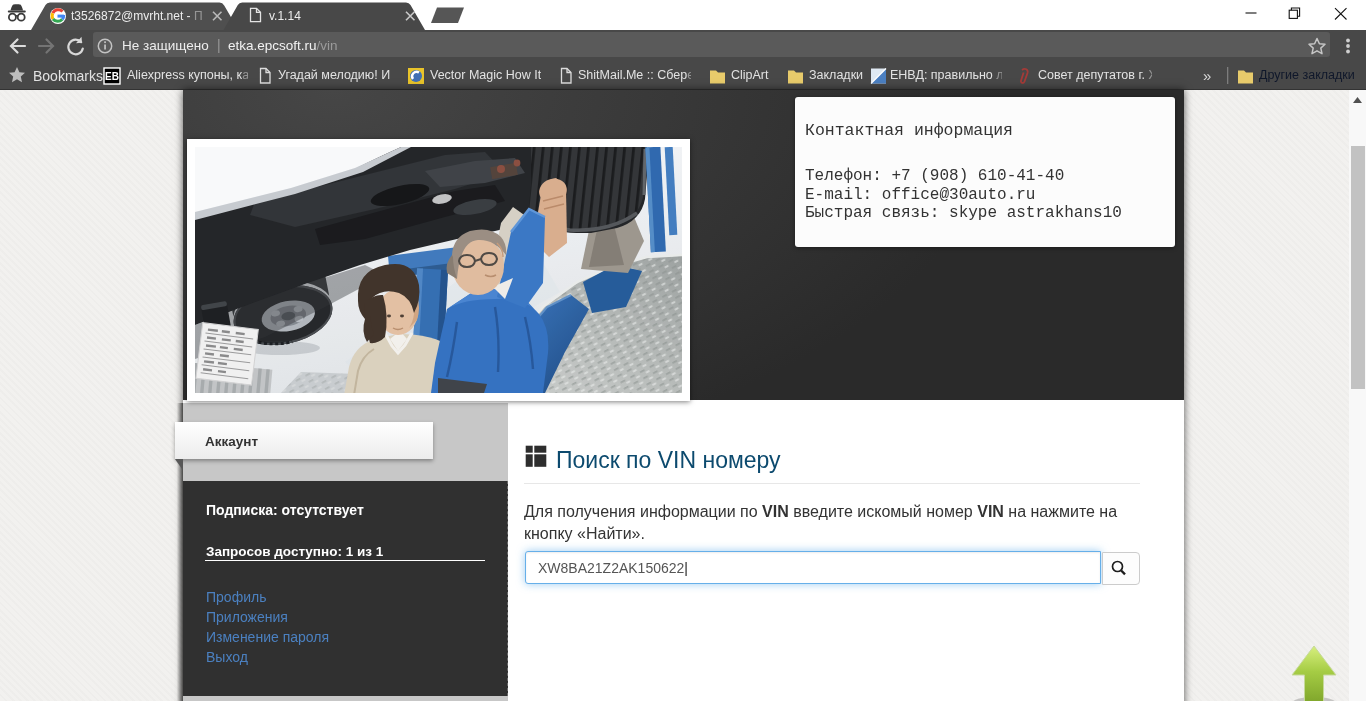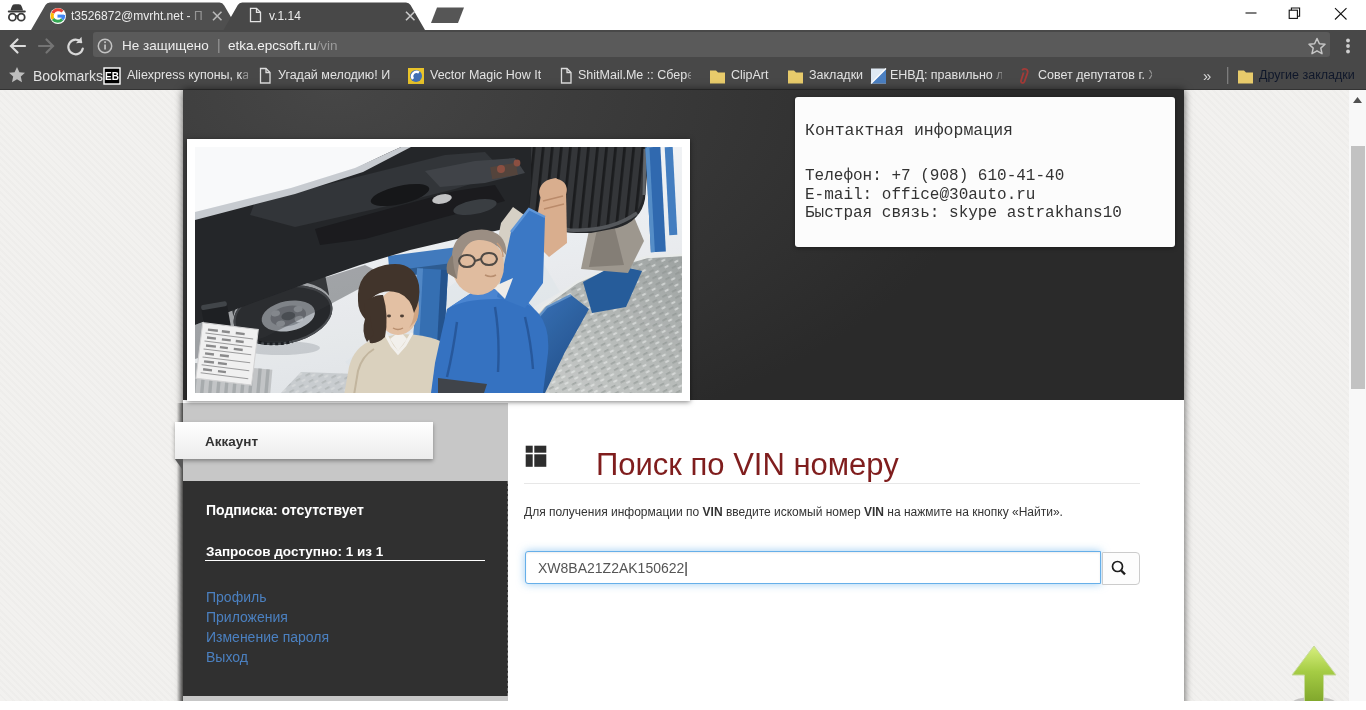--- a/index.html
+++ b/index.html
@@ -349,23 +349,23 @@
 </svg>
 
 <svg class="abs" style="left:524px;top:444px;" width="24" height="24" viewBox="0 0 24 24">
   <g fill="#2d2d2d">
     <rect x="1.7" y="1.7" width="7" height="7"></rect>
     <rect x="10.3" y="1.7" width="12" height="7"></rect>
     <rect x="1.7" y="10.3" width="7" height="12.5"></rect>
     <rect x="10.3" y="10.3" width="12" height="12.5"></rect>
   </g>
 </svg>
-<div class="abs" style="left:556px;top:447px;font-size:31px;color:#7f1d1d;margin-left:40px;">Поиск по VIN номеру</div>
+<div class="abs" style="left:556px;top:447px;font-size:23px;color:#0c4a6e;">Поиск по VIN номеру</div>
 <div class="abs" style="left:524px;top:483px;width:616px;height:1px;background:#e7e7e7;"></div>
-<div class="abs" style="left:524px;top:501px;width:600px;font-size:12px;line-height:22px;color:#333;">Для получения информации по <b>VIN</b> введите искомый номер <b>VIN</b> на нажмите на кнопку «Найти».</div>
+<div class="abs" style="left:524px;top:501px;width:600px;font-size:16px;line-height:22px;color:#333;">Для получения информации по <b>VIN</b> введите искомый номер <b>VIN</b> на нажмите на кнопку «Найти».</div>
 <div class="abs" style="left:525px;top:551px;width:576px;height:33px;background:#fff;border:1px solid #66afe9;border-radius:3px 0 0 3px;box-shadow:0 0 9px rgba(102,175,233,0.65), inset 0 1px 2px rgba(0,0,0,0.08);"></div>
 <div class="abs" style="left:538px;top:560px;font-size:14px;color:#555;">XW8BA21Z2AK150622<span style="font-weight:100;color:#222;">|</span></div>
 <div class="abs" style="left:1101.5px;top:552px;width:38px;height:33px;background:#fdfdfd;border:1px solid #ccc;border-radius:0 4px 4px 0;"></div>
 <svg class="abs" style="left:1107px;top:558px;" width="24" height="22" viewBox="0 0 24 22">
   <circle cx="10.5" cy="8.5" r="5" fill="none" stroke="#1d1d1d" stroke-width="1.7"></circle>
   <path d="M14.2,12.5 L18,16.4" stroke="#1d1d1d" stroke-width="2.3"></path>
 </svg>
 
 <svg class="abs" style="left:1286px;top:642px;" width="58" height="66" viewBox="0 0 58 66">
   <ellipse cx="28" cy="60" rx="21" ry="5" fill="rgba(0,0,0,0.18)"></ellipse>

